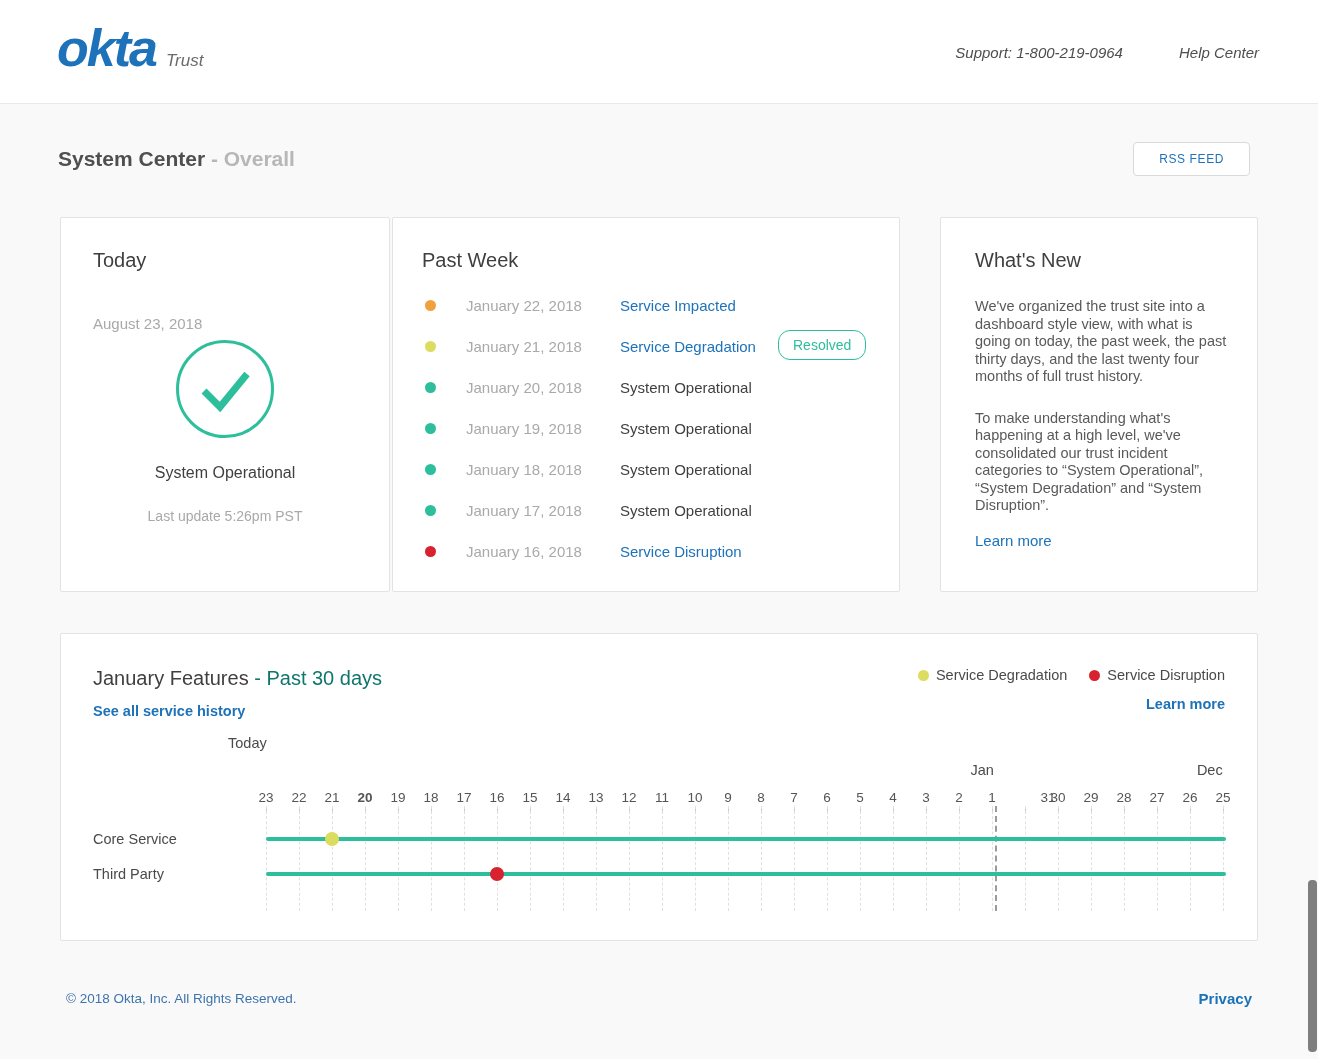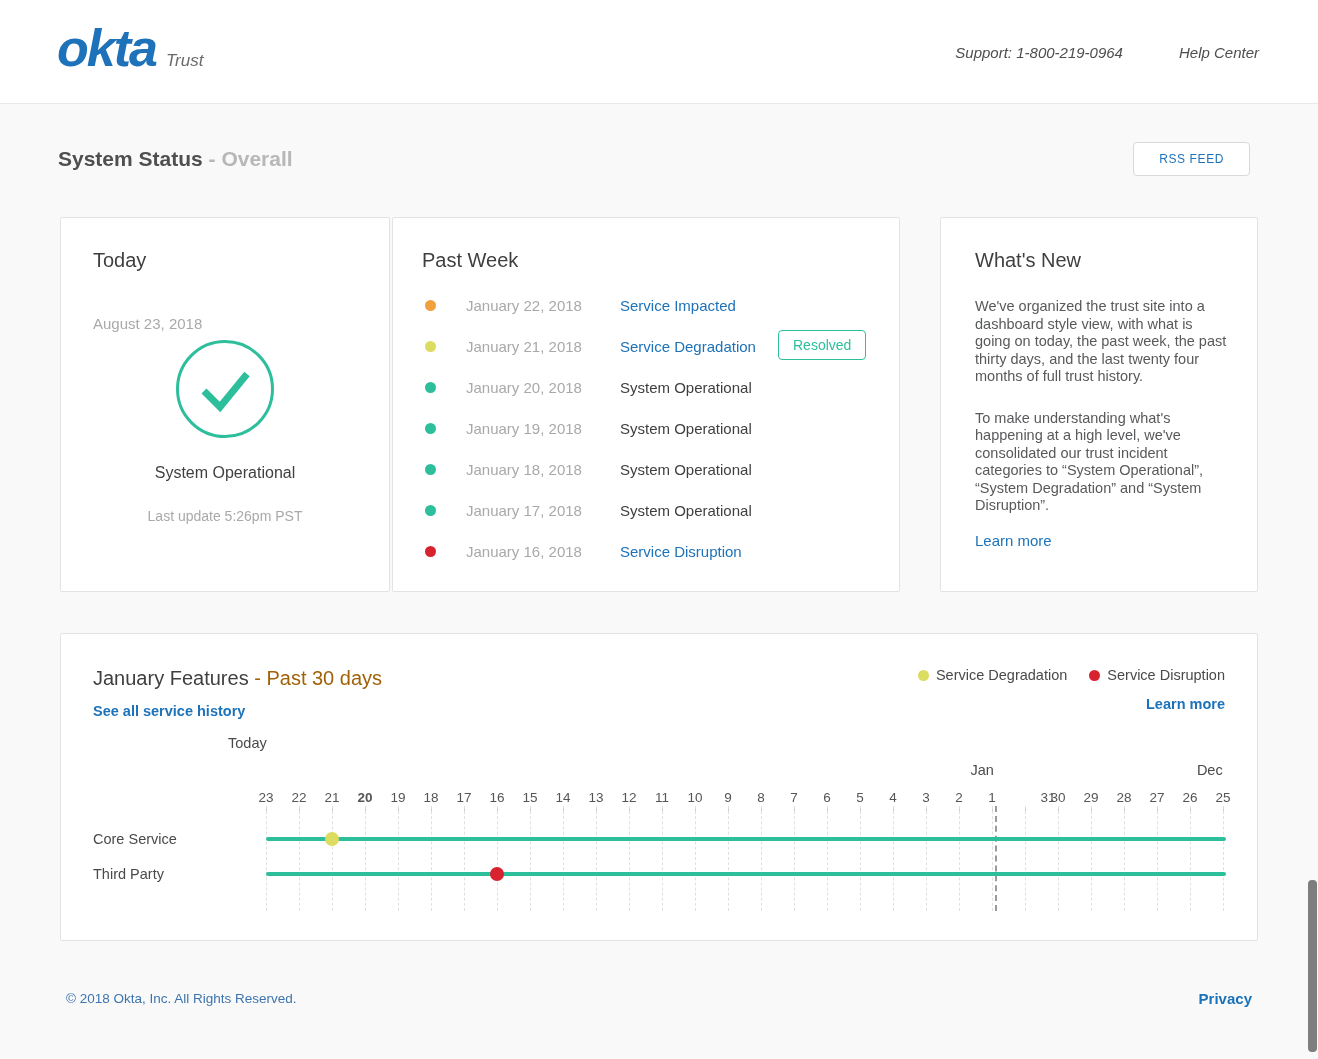--- a/index.html
+++ b/index.html
@@ -44,31 +44,31 @@
                   font-size:14px; color:#A9A9A9; }
   
   #pastweek-heading { left:29px; top:30px; }
   .pw-rows { position:absolute; left:0; top:67px; width:100%; }
   .pw-row { position:relative; height:41px; }
   .pw-dot { position:absolute; left:32px; top:15px; width:11px; height:11px; border-radius:50%; }
   .pw-date { position:absolute; left:73px; top:12px; font-size:15px; color:#A9A9A9; }
   .pw-status { position:absolute; left:227px; top:12px; font-size:15px; color:#3F3F3F; }
   .pw-status.link { color:#1D72B9; cursor:pointer; }
   .pw-badge { position:absolute; left:385px; top:4px; padding:6px 14px;
-              border:1px solid #2DBE9C; border-radius:4px; color:#2DBE9C;
+              border:1px solid #2DBE9C; border-radius:12px; color:#2DBE9C;
               font-size:14px; background:#fff; }
   
   #whatsnew-heading { left:34px; top:30px; }
   .wn-text { position:absolute; left:34px; top:80px; width:256px;
              font-size:14.5px; line-height:17.5px; color:#58595B; }
   .wn-text p + p { margin-top:24px; }
   .wn-learn { position:absolute; left:34px; top:314px; font-size:15px; color:#1D72B9; cursor:pointer; }
   
   #features-heading { left:32px; top:32px; }
-  #features-heading .sub { color:#a16207;margin-top:8px; }
+  #features-heading .sub { color:#0f766e;margin-top:8px; }
   .sf-legend { position:absolute; right:32px; top:33px; display:flex; gap:22px;
                font-size:14.5px; color:#4A4A4A; align-items:center; }
   .sf-legend .item { display:flex; align-items:center; gap:7px; }
   .legend-dot { width:11px; height:11px; border-radius:50%; display:inline-block; }
   .sf-seeall { position:absolute; left:32px; top:69px; font-size:14.5px; font-weight:700;
                color:#1D72B9; cursor:pointer; }
   .sf-learnmore { position:absolute; right:32px; top:62px; font-size:14.5px; font-weight:700;
                   color:#1D72B9; cursor:pointer; }
   .sf-chart { position:absolute; left:0; top:0; width:100%; height:100%; }
   .sf-today-label { position:absolute; left:167px; top:101px; font-size:14.5px; color:#4A4A4A; }
@@ -101,21 +101,21 @@
     <span class="logo-okta">okta</span>
     <span class="logo-trust">Trust</span>
   </div>
   <div class="header-right">
     <span>Support: 1-800-219-0964</span>
     <span class="help-link">Help Center</span>
   </div>
 </div>
 
 <div class="page-title">
-  <span>System Status</span>
+  <span>System Center</span>
   <span class="sub"> <span>- Overall</span></span>
 </div>
 <button class="rss-btn">RSS FEED</button>
 
 <div class="card" id="card-today">
   <div class="card-h" id="today-heading">Today</div>
   <div class="today-date">August 23, 2018</div>
   <div class="check-circle">
     <svg width="100" height="100" viewBox="0 0 100 100">
       <circle cx="50" cy="50" r="47.5" fill="none" stroke="#2DBE9C" stroke-width="3"></circle>

